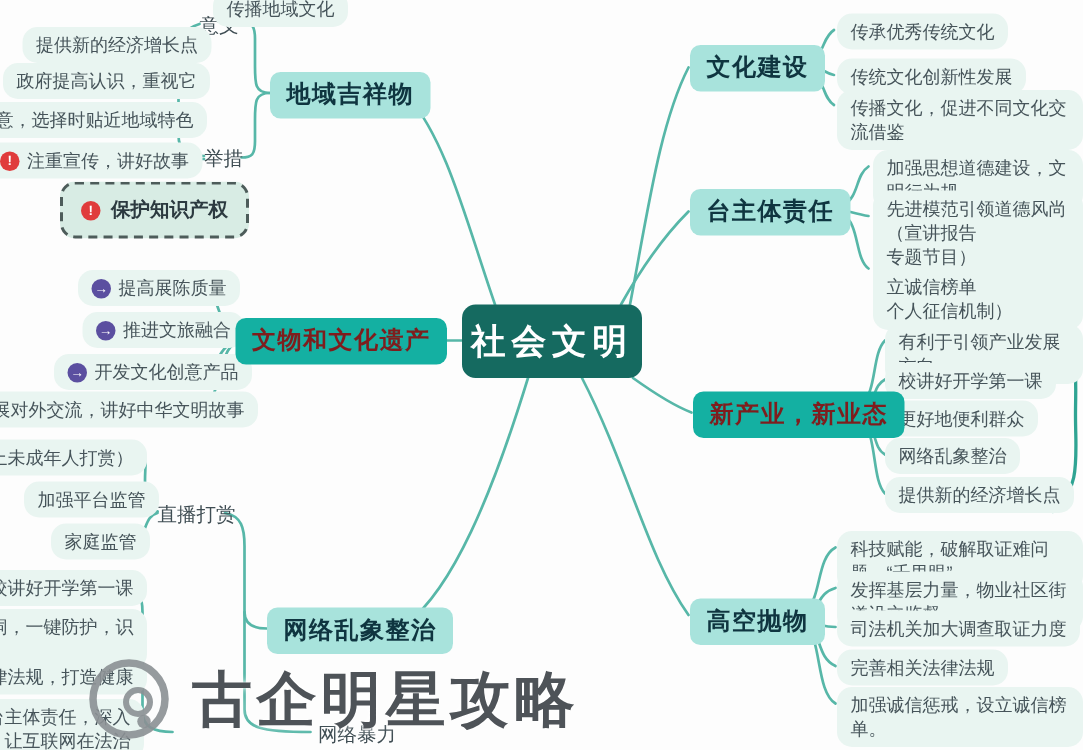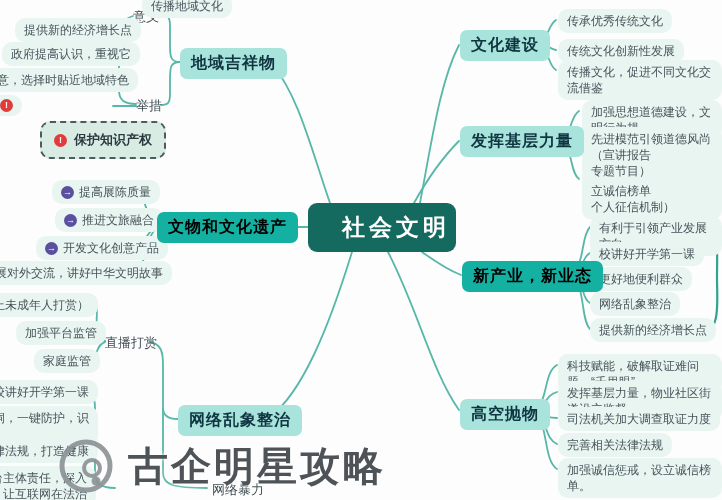--- a/index.html
+++ b/index.html
@@ -17,26 +17,26 @@
   
   .lbl{
     position:absolute;z-index:2;font-size:13px;color:#3f4d53;white-space:nowrap;
   }
   
   .node{
     position:absolute;z-index:3;display:inline-flex;align-items:center;justify-content:center;
     background:#a8e3dc;color:#0f3540;font-weight:700;font-size:16px;
     border-radius:7px;padding:5px 11px;white-space:nowrap;letter-spacing:1px;
   }
-  .node.strong{background:#14b0a2;color:#000000;}
+  .node.strong{background:#14b0a2;color:#7f1d1d;}
   
   .center-node{
     position:absolute;z-index:3;display:flex;align-items:center;justify-content:center;
     background:#156a60;color:#ffffff;font-weight:700;font-size:23px;letter-spacing:4px;
-    border-radius:9px;white-space:nowrap;padding-left:28px;
+    border-radius:9px;white-space:nowrap;
   }
   
   .note{
     position:absolute;z-index:3;display:inline-flex;align-items:center;gap:7px;
     background:#d8ece4;border:2px dashed #4d5c5a;border-radius:10px;
     padding:8px 12px;font-size:13px;color:#2c3a40;font-weight:600;white-space:nowrap;
   }
   .icn{
     flex:0 0 auto;width:13px;height:13px;border-radius:50%;
     display:flex;align-items:center;justify-content:center;
@@ -135,20 +135,21 @@
     <span class="t">提供新的经济增长点</span>
   </div>
   <div class="pill" style="left:2px;top:42px">
     <span class="t">政府提高认识，重视它</span>
   </div>
   <div class="pill" style="left:-12px;top:68px">
     <span class="t">意，选择时贴近地域特色</span>
   </div>
   <div class="pill" style="left:-9px;top:95px">
     <span class="icn red">!</span>
+    <span class="t">注重宣传，讲好故事</span>
   </div>
 
   <div class="note" style="left:40px;top:121px">
     <span class="icn red">!</span>
     <span>保护知识产权</span>
   </div>
 
   <div class="node strong" style="left:157px;top:212px">
     <span>文物和文化遗产</span>
   </div>
@@ -205,21 +206,21 @@
     <span class="t">传承优秀传统文化</span>
   </div>
   <div class="pill" style="left:558px;top:39px">
     <span class="t">传统文化创新性发展</span>
   </div>
   <div class="pill" style="left:558px;top:60px">
     <span class="t">传播文化，促进不同文化交流借鉴</span>
   </div>
 
   <div class="node" style="left:460px;top:126px">
-    <span>发挥基层力量</span>
+    <span>台主体责任</span>
   </div>
   <div class="pill" style="left:582px;top:100px">
     <span class="t">加强思想道德建设，文明行为规</span>
   </div>
   <div class="pill" style="left:582px;top:163px">
     <span class="t">建设社会信用体系（设立诚信榜单
 个人征信机制）</span>
   </div>
   <div class="pill" style="left:582px;top:127px">
     <span class="t">先进模范引领道德风尚（宣讲报告

